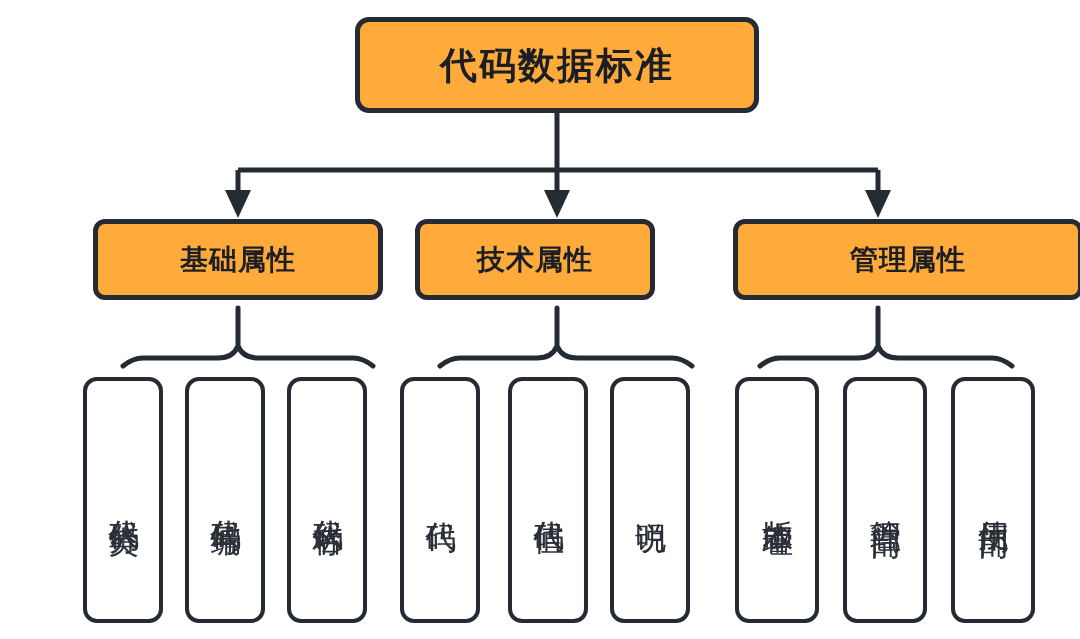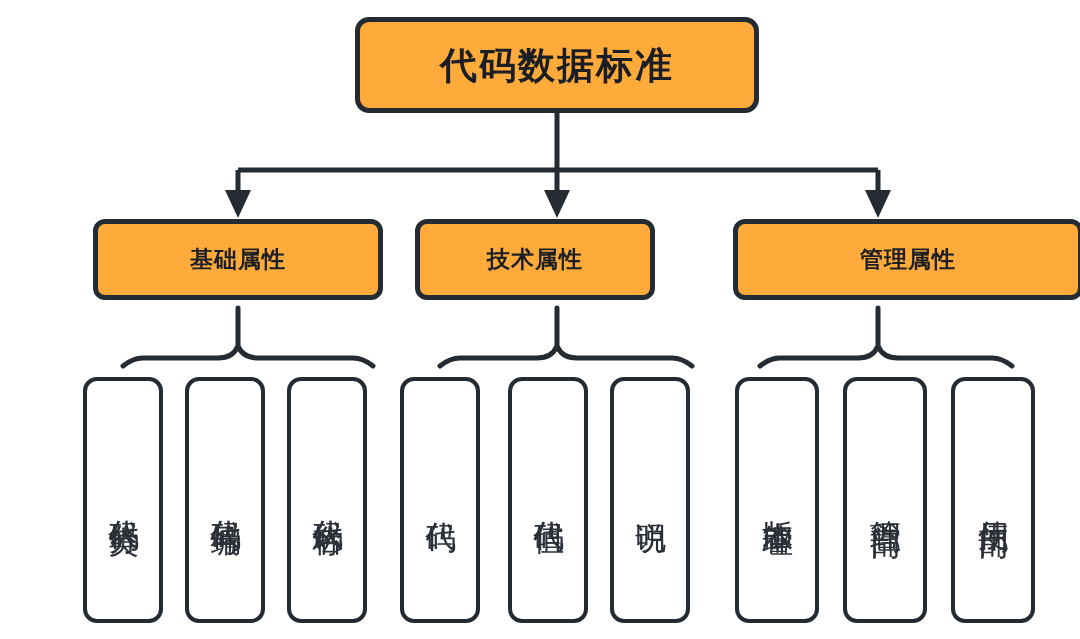--- a/index.html
+++ b/index.html
@@ -45,21 +45,21 @@
     background: #ffab3b;
     border-radius: 12px;
     border-width: 5px;
   }
   .node.leaf {
     background: #ffffff;
     border-radius: 14px;
     border-width: 4px;
   }
   .label-h {
-    font-size: 23px;
+    font-size: 28px;
     font-weight: bold;
     color: #1b1f25;
     letter-spacing: 1px;
     line-height: 1;
     white-space: nowrap;
   }
   .label-root {
     font-size: 37px;
     font-weight: bold;
     color: #1b1f25;

